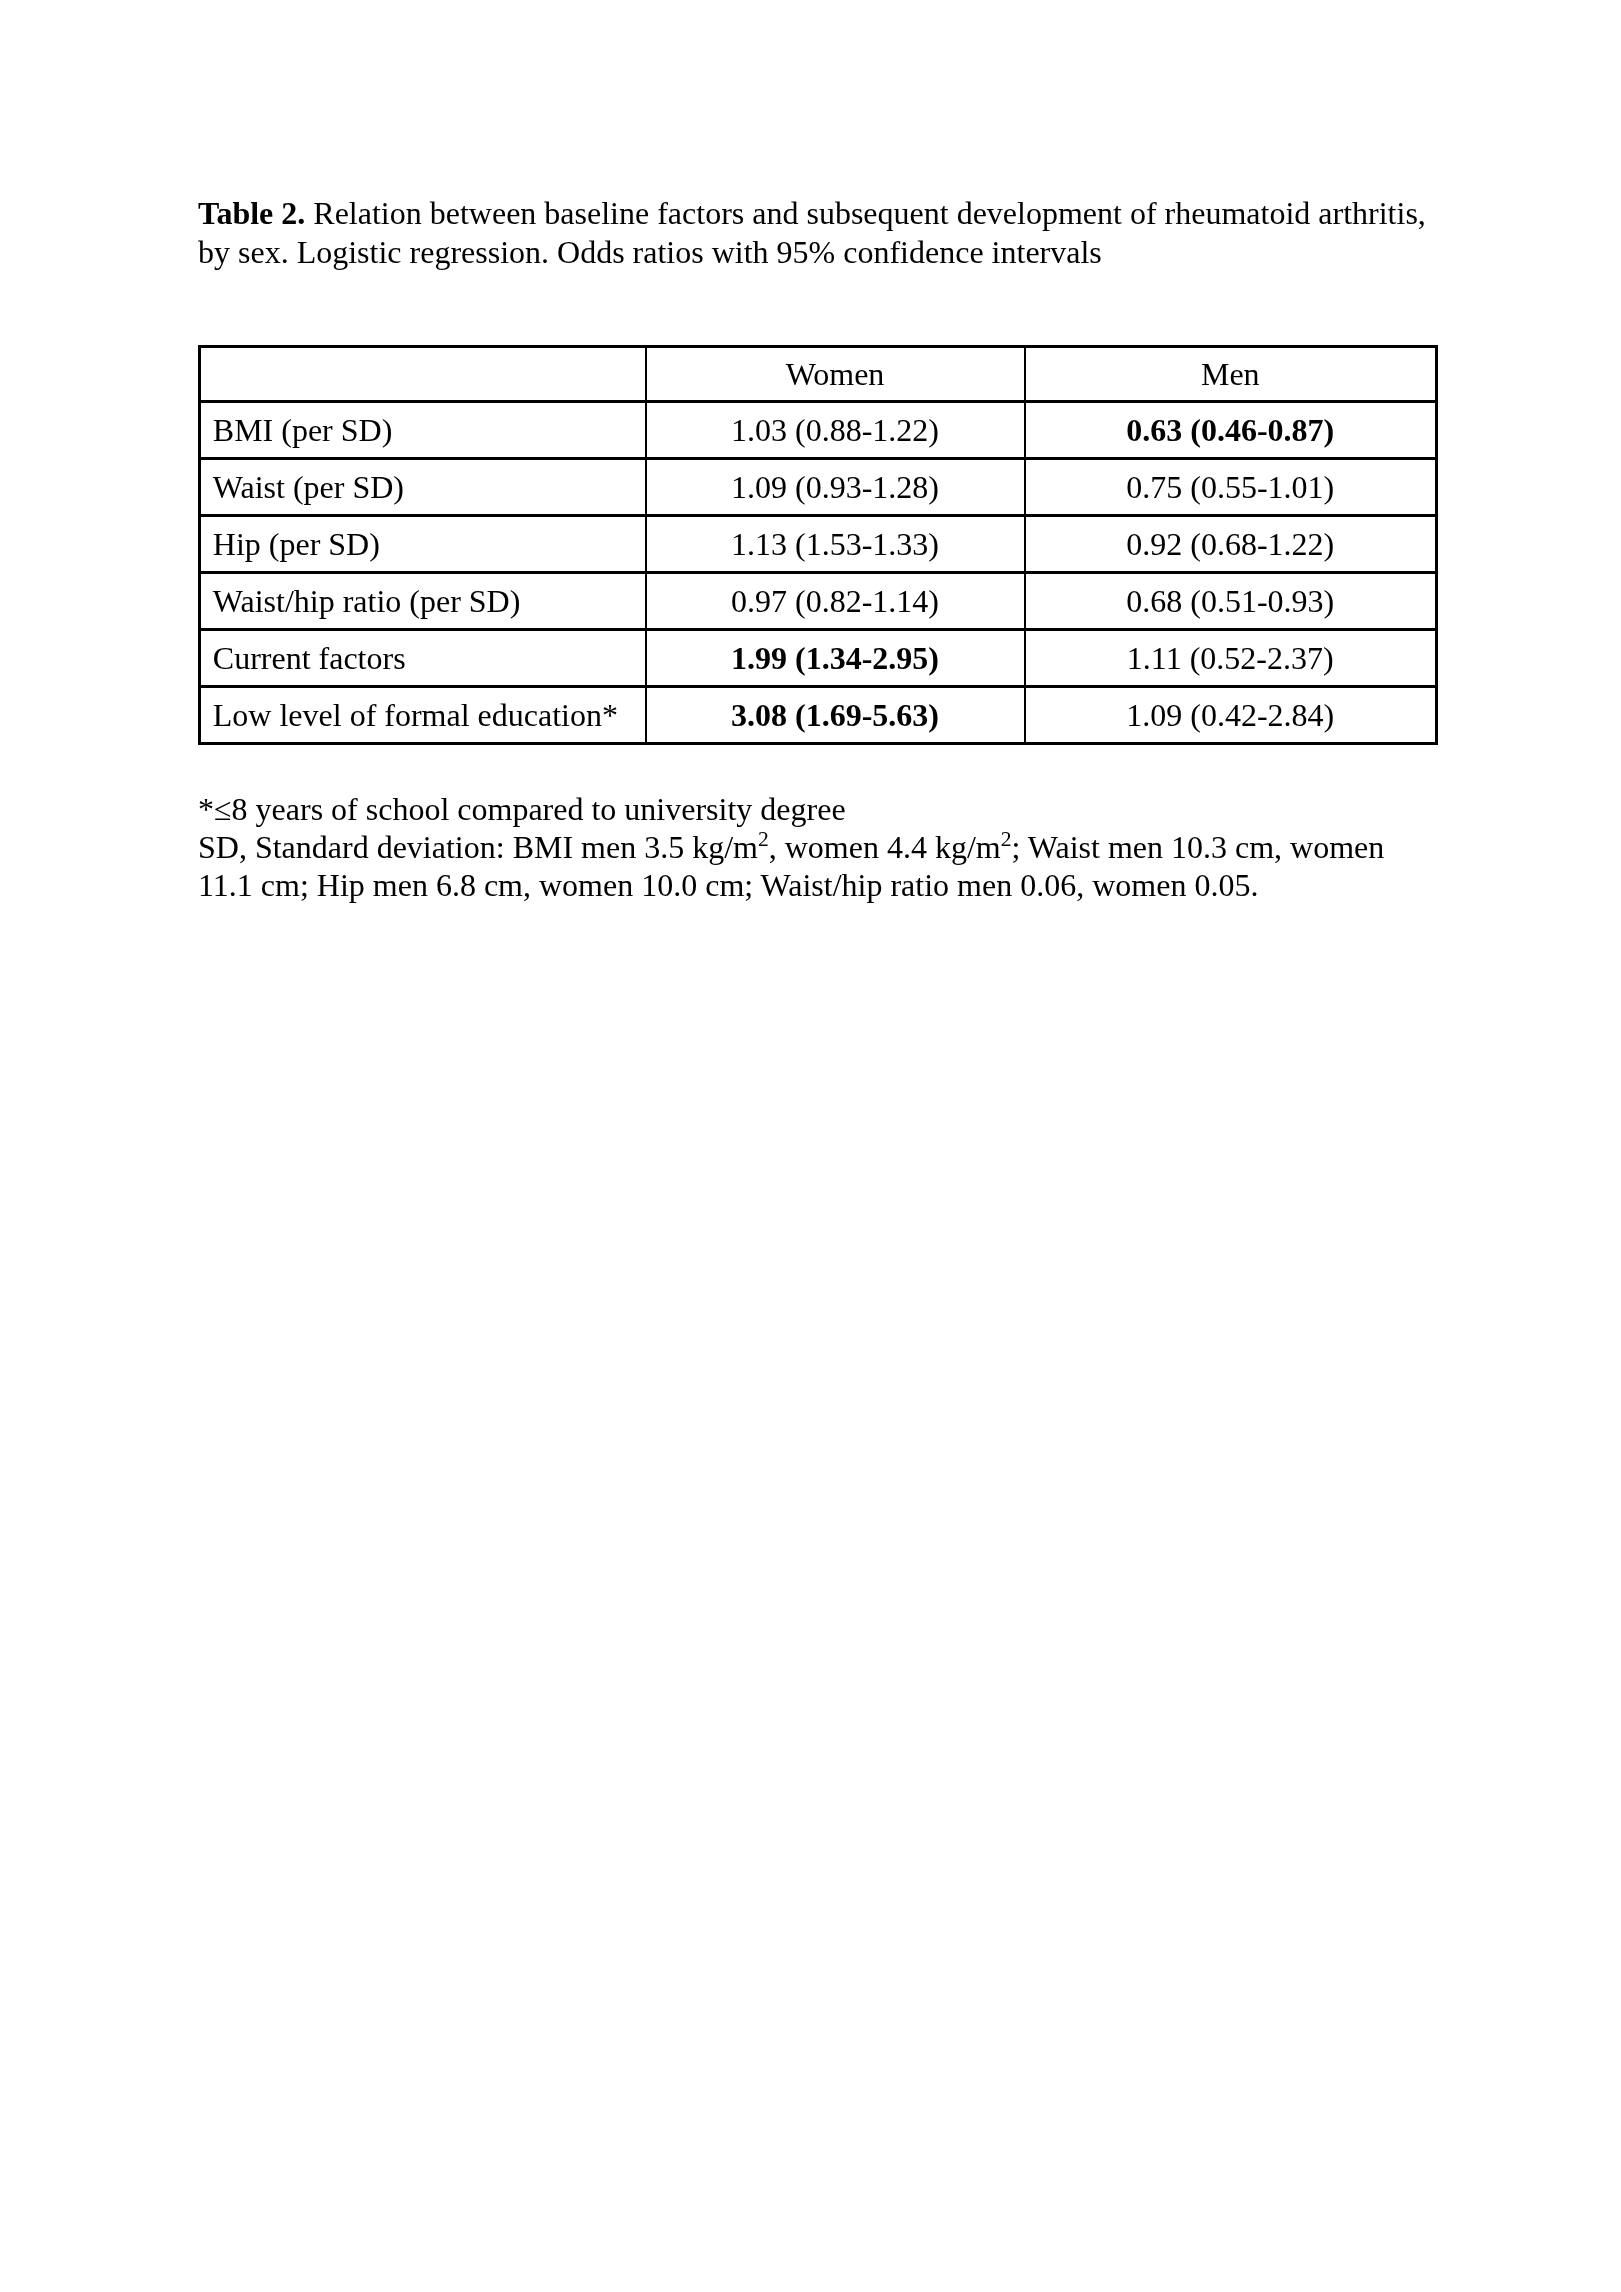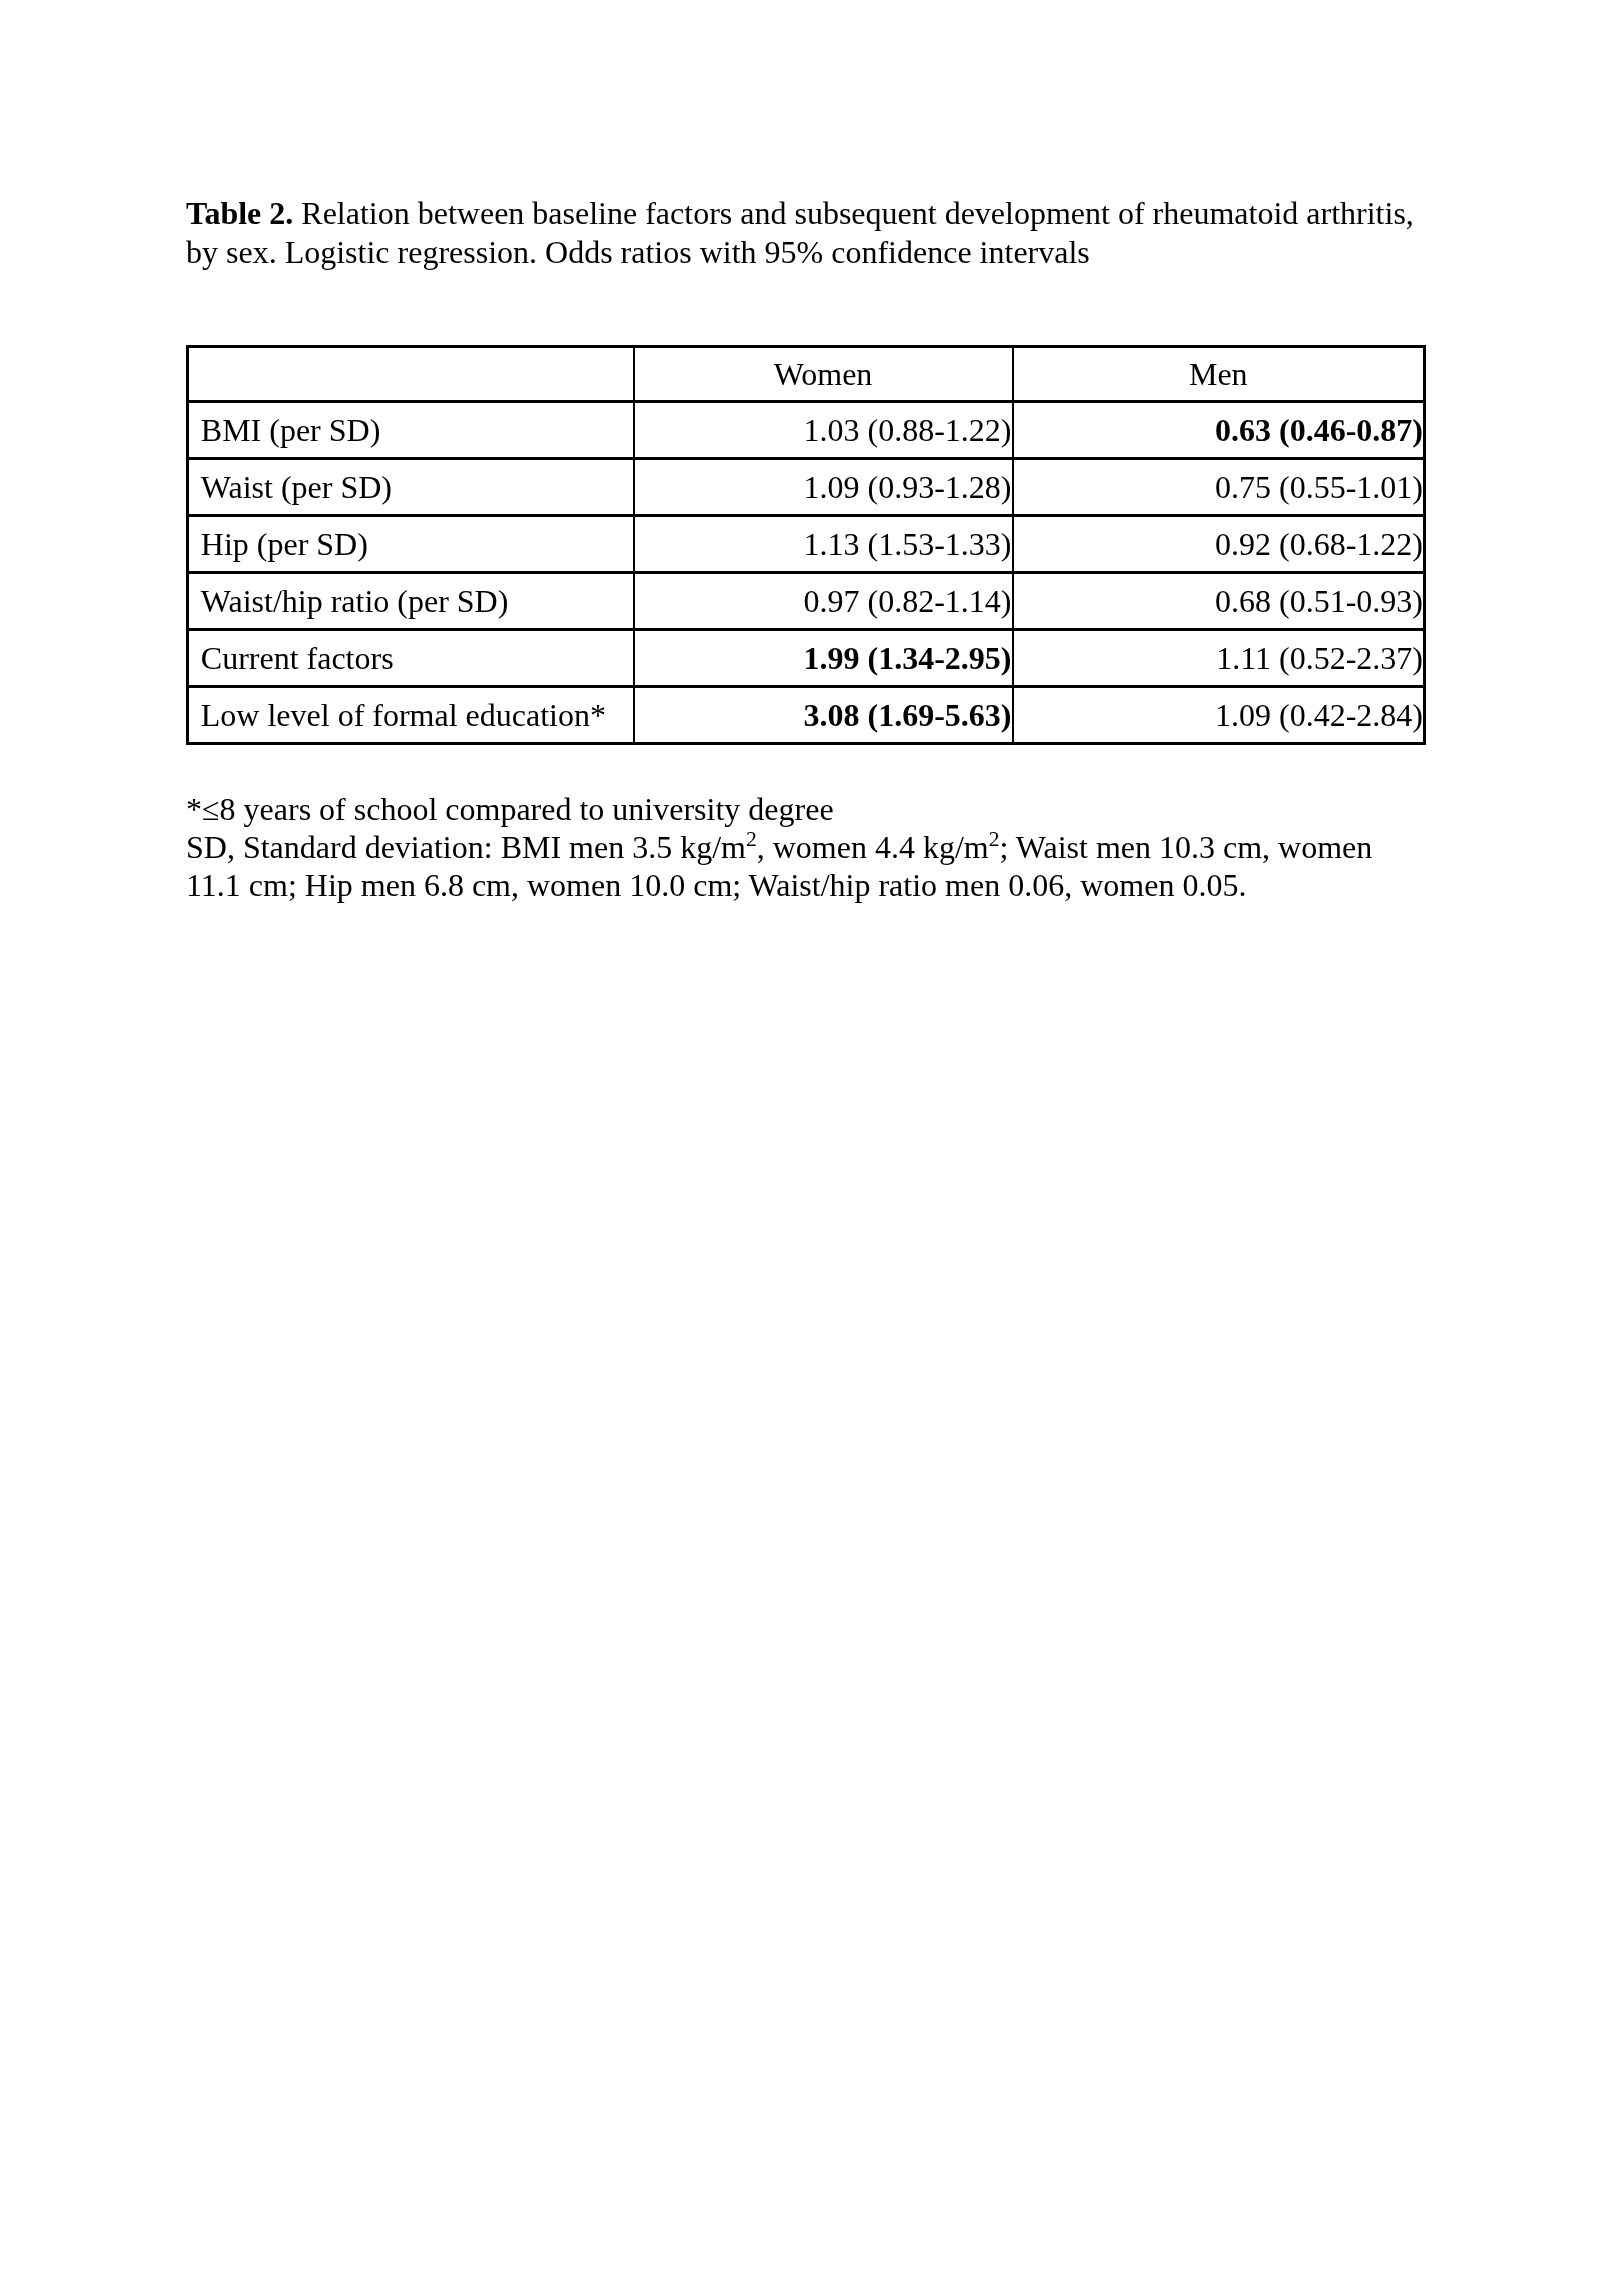--- a/index.html
+++ b/index.html
@@ -12,21 +12,21 @@
   }
   .page {
     position: relative;
     width: 1621px;
     height: 2293px;
     background: #ffffff;
     overflow: hidden;
   }
   .content {
     position: absolute;
-    left: 186px;
+    left: 198px;
     top: 194px;
     width: 1247px;
   }
   .caption {
     margin: 0;
     font-size: 32px;
     line-height: 39px;
   }
   .caption .b { font-weight: bold; }
   table.results {
@@ -46,21 +46,21 @@
     border-right: 2.9px solid #000;
     font-size: 32px;
     font-weight: normal;
     text-align: center;
     vertical-align: middle;
     padding: 0;
     overflow: hidden;
     white-space: nowrap;
   }
   table.results tr.hdr th { height: 55px; border-radius: 11px; }
-  table.results tbody td { height: 57px; text-align: right; }
+  table.results tbody td { height: 57px; }
   table.results td.lbl {
     text-align: left;
     padding-left: 11.8px;
   }
   .footnotes {
     margin-top: 45px;
     font-size: 32px;
     line-height: 38px;
   }
   .footnotes p { margin: 0; }

